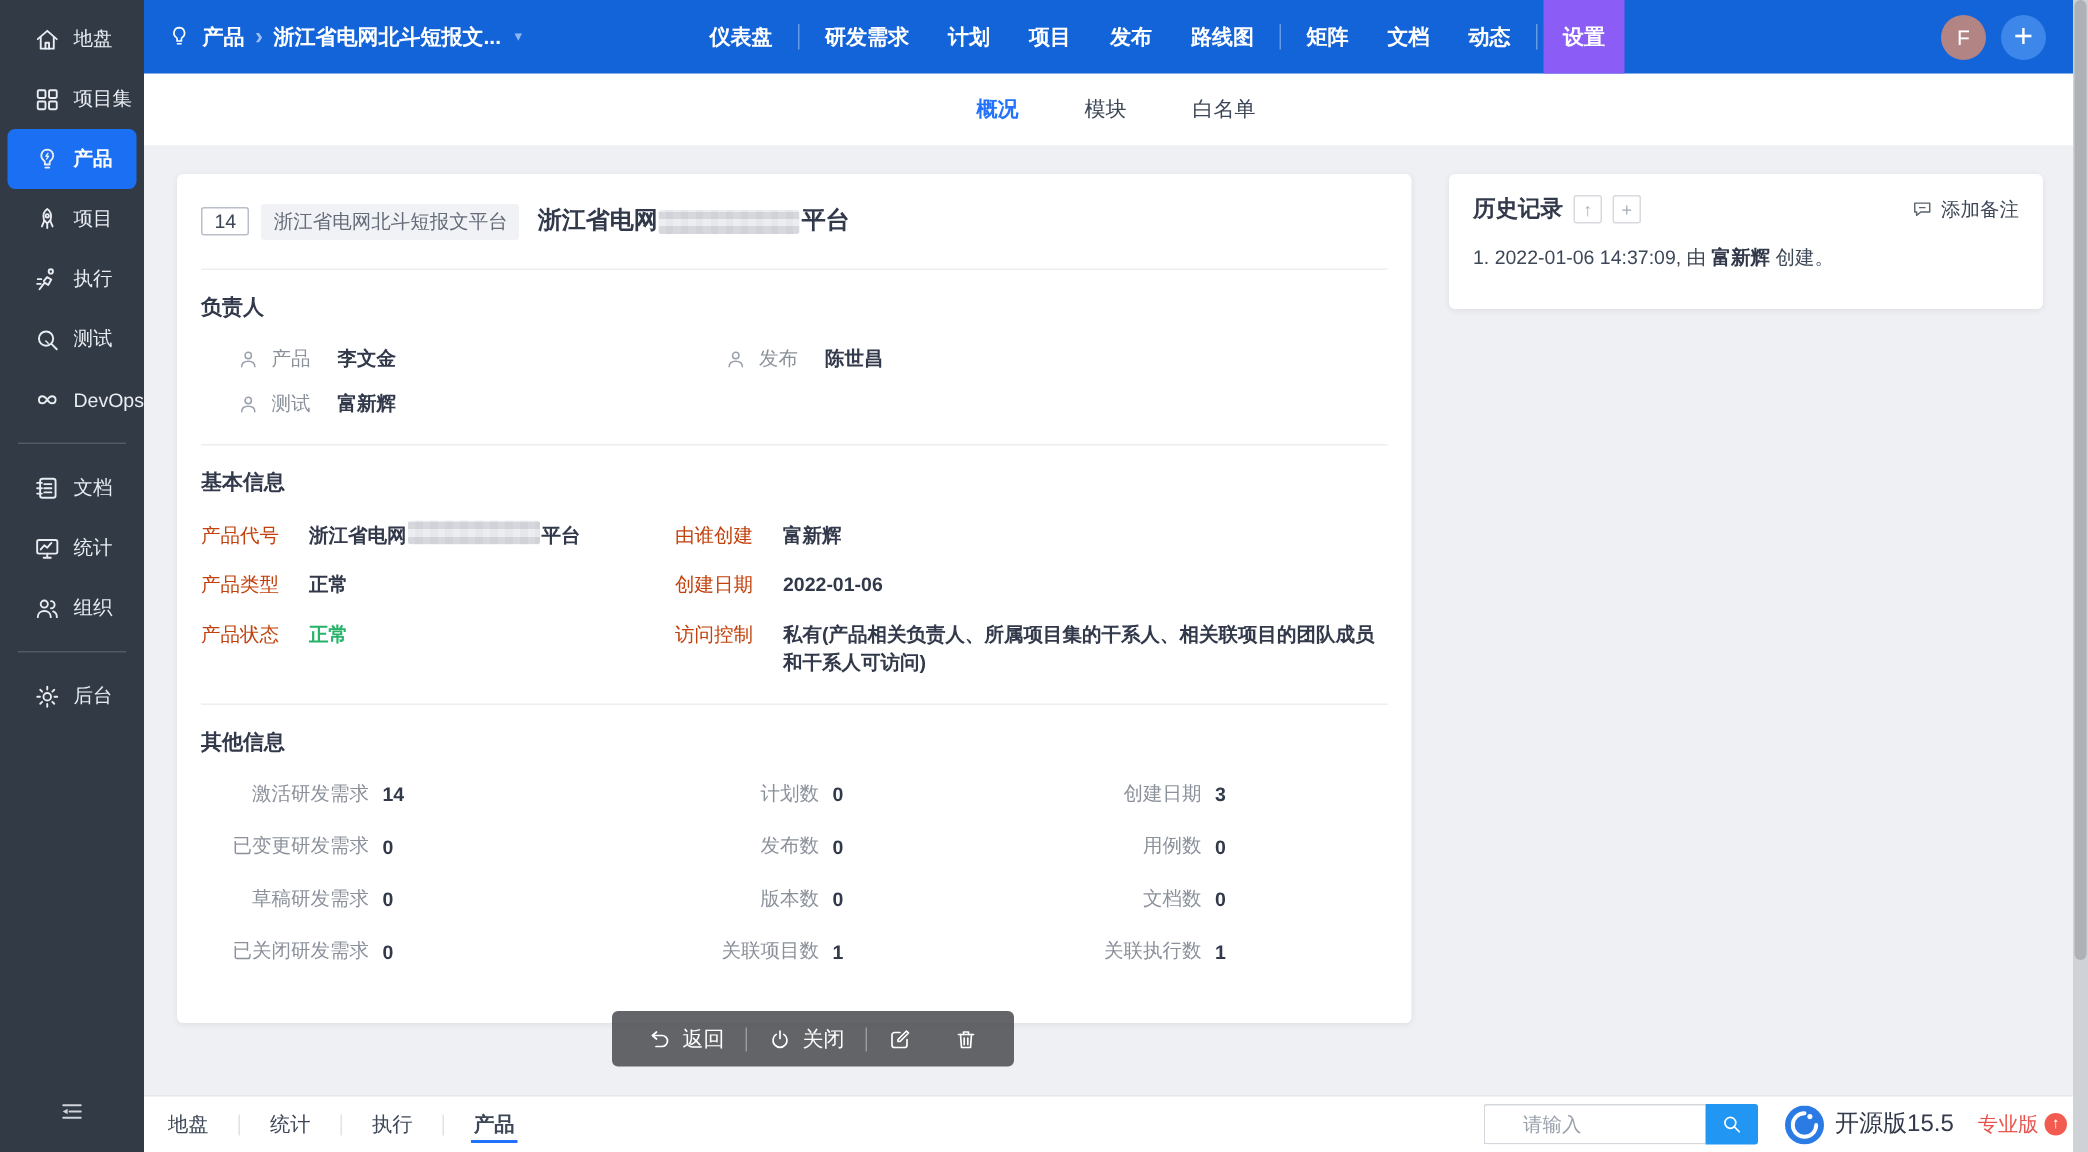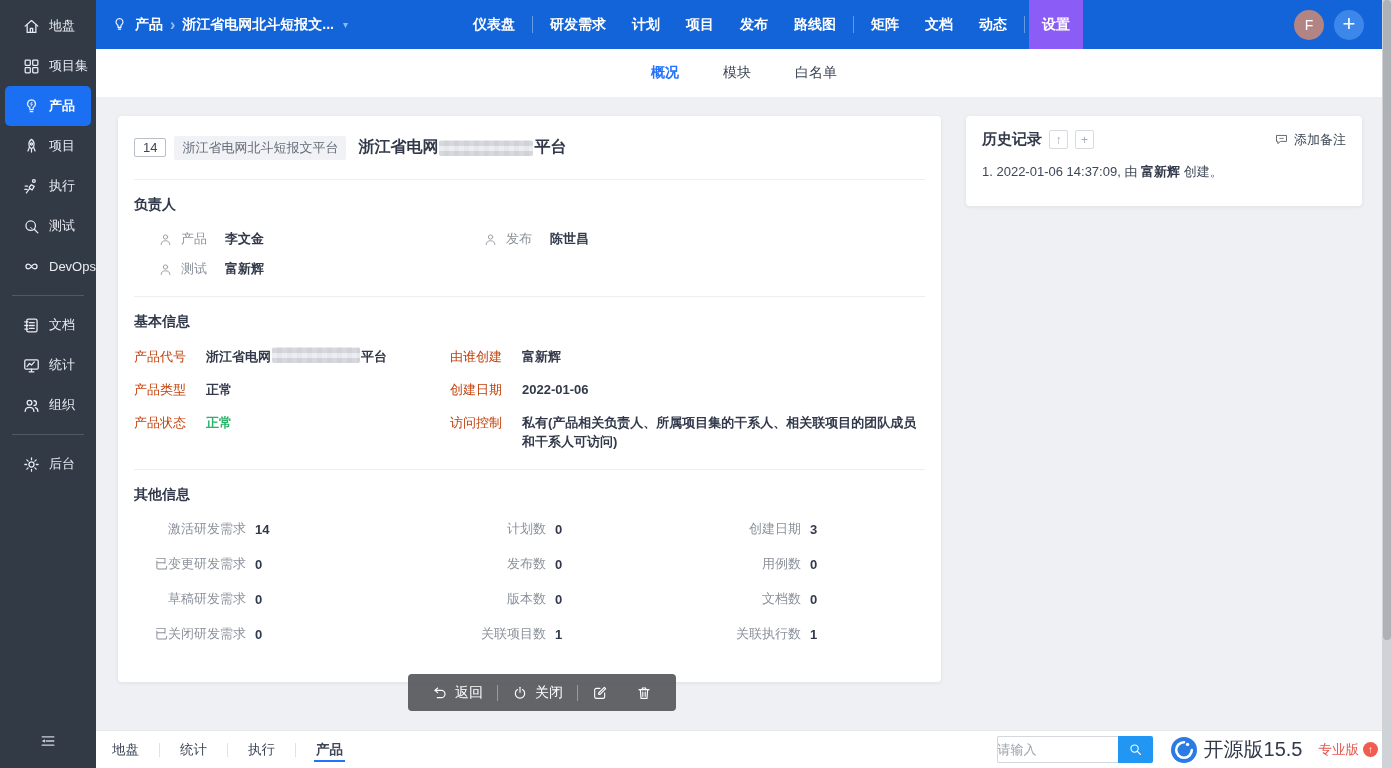--- a/index.html
+++ b/index.html
@@ -108,29 +108,29 @@
   
   #footer { position:absolute; left:96px; top:730px; width:1296px; height:38px; background:#fff;
     border-top:1px solid #e6e8ec; display:flex; align-items:center; padding:0 14px; z-index:20; }
   .ft-tab { font-size:13.5px; color:#3d4757; padding:0 2px; cursor:pointer; position:relative; height:100%;
     display:flex; align-items:center; }
   .ft-tab.active { font-weight:bold; }
   .ft-tab.active::after { content:""; position:absolute; left:0; right:0; bottom:6px; height:2px; background:#2272fc; }
   .ft-divider { width:1px; height:14px; background:#dfe2e6; margin:0 18px; }
   #footer-right { margin-left:auto; display:flex; align-items:center; }
   #search-box { display:flex; align-items:center; }
-  #search-input { width:121px; height:27px; border:1px solid #d4d7db; border-right:none;
-    border-radius:2px 0 0 2px; padding:0 0; font-size:13px; color:#3d4757; outline:none;
+  #search-input { width:148px; height:27px; border:1px solid #d4d7db; border-right:none;
+    border-radius:2px 0 0 2px; padding:0 25px; font-size:13px; color:#3d4757; outline:none;
     font-family:inherit; }
   #search-input::placeholder { color:#9aa1ab; }
   #search-btn { width:35px; height:27px; background:#2196f3; border:none; border-radius:0 2px 2px 0;
     display:flex; align-items:center; justify-content:center; cursor:pointer; }
   #search-btn svg { width:15px; height:15px; stroke:#fff; fill:none; stroke-width:1.8; stroke-linecap:round; }
   #logo { width:26px; height:26px; margin-left:18px; flex:none; }
-  #version-text { font-size:20px; color:#32394a; margin-left:7px; }
+  #version-text { font-size:16px; color:#32394a; margin-left:7px; }
   #upgrade-link { font-size:13.5px; color:#e8544d; margin-left:16px; cursor:pointer; }
   #upgrade-badge { width:15px; height:15px; border-radius:50%; background:#f25b50; color:#fff;
     font-size:10px; font-weight:bold; display:inline-flex; align-items:center; justify-content:center;
     margin-left:4px; vertical-align:-2px; }
 
   
   #scrollbar { position:absolute; right:0; top:0; width:10px; height:768px; background:#cfd2d6; z-index:50; }
   #scrollbar .thumb { position:absolute; left:1px; top:0; width:8px; height:640px; background:#aeb1b6; border-radius:4px; }
 </style>
 </head>

